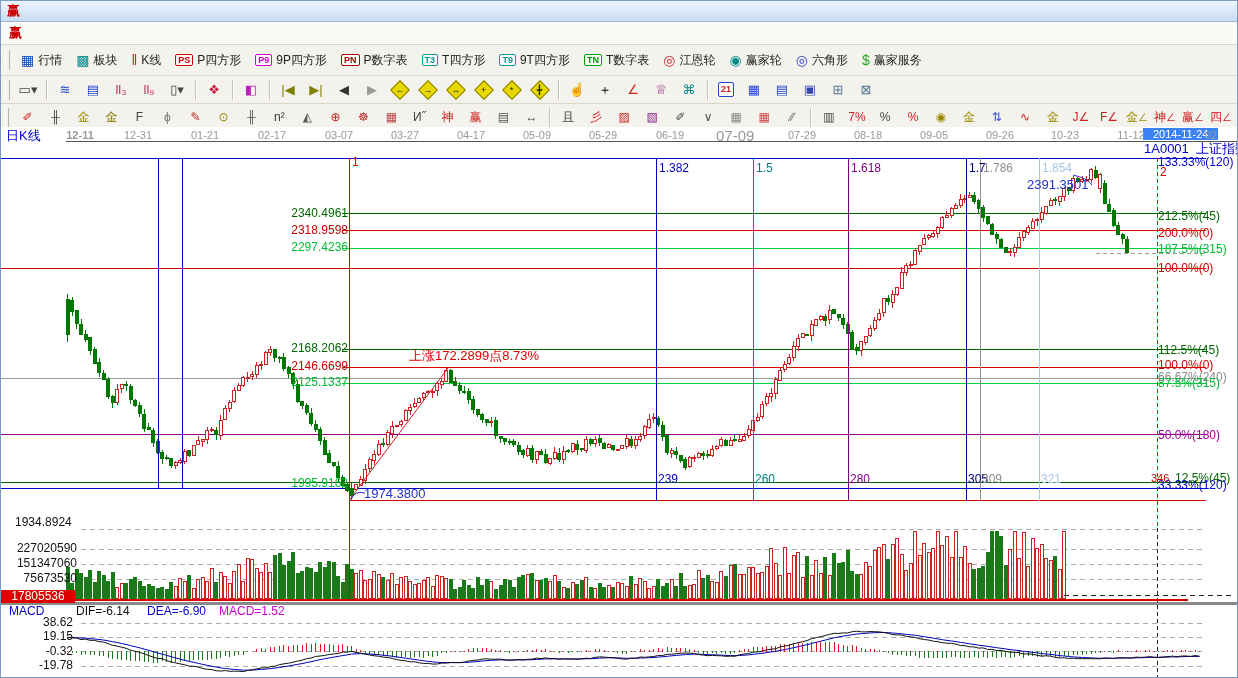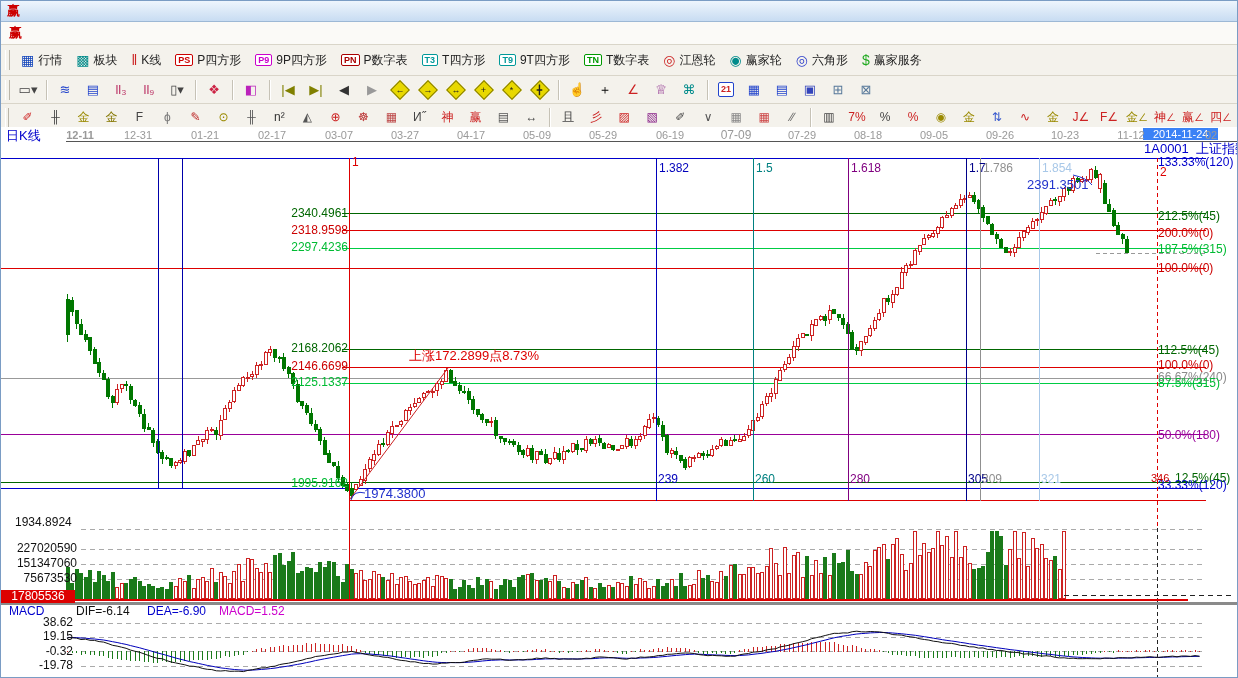--- a/index.html
+++ b/index.html
@@ -1365,21 +1365,21 @@
   <div class="lbl" style="left: 59px; top: 2px; color: rgb(153, 153, 153); font-size: 11px; width: 40px; text-align: center; font-weight: bold;">12-11</div>
       <div class="lbl" style="left: 117px; top: 2px; color: rgb(153, 153, 153); font-size: 11px; width: 40px; text-align: center;">12-31</div>
       <div class="lbl" style="left: 184px; top: 2px; color: rgb(153, 153, 153); font-size: 11px; width: 40px; text-align: center;">01-21</div>
       <div class="lbl" style="left: 251px; top: 2px; color: rgb(153, 153, 153); font-size: 11px; width: 40px; text-align: center;">02-17</div>
       <div class="lbl" style="left: 318px; top: 2px; color: rgb(153, 153, 153); font-size: 11px; width: 40px; text-align: center;">03-07</div>
       <div class="lbl" style="left: 384px; top: 2px; color: rgb(153, 153, 153); font-size: 11px; width: 40px; text-align: center;">03-27</div>
       <div class="lbl" style="left: 450px; top: 2px; color: rgb(153, 153, 153); font-size: 11px; width: 40px; text-align: center;">04-17</div>
       <div class="lbl" style="left: 516px; top: 2px; color: rgb(153, 153, 153); font-size: 11px; width: 40px; text-align: center;">05-09</div>
       <div class="lbl" style="left: 582px; top: 2px; color: rgb(153, 153, 153); font-size: 11px; width: 40px; text-align: center;">05-29</div>
       <div class="lbl" style="left: 649px; top: 2px; color: rgb(153, 153, 153); font-size: 11px; width: 40px; text-align: center;">06-19</div>
-      <div class="lbl" style="left: 715px; top: 2px; color: rgb(153, 153, 153); font-size: 12px; width: 40px; text-align: center;">07-09</div>
+      <div class="lbl" style="left: 715px; top: 2px; color: rgb(153, 153, 153); font-size: 15px; width: 40px; text-align: left;">07-09</div>
       <div class="lbl" style="left: 781px; top: 2px; color: rgb(153, 153, 153); font-size: 11px; width: 40px; text-align: center;">07-29</div>
       <div class="lbl" style="left: 847px; top: 2px; color: rgb(153, 153, 153); font-size: 11px; width: 40px; text-align: center;">08-18</div>
       <div class="lbl" style="left: 913px; top: 2px; color: rgb(153, 153, 153); font-size: 11px; width: 40px; text-align: center;">09-05</div>
       <div class="lbl" style="left: 979px; top: 2px; color: rgb(153, 153, 153); font-size: 11px; width: 40px; text-align: center;">09-26</div>
       <div class="lbl" style="left: 1044px; top: 2px; color: rgb(153, 153, 153); font-size: 11px; width: 40px; text-align: center;">10-23</div>
       <div class="lbl" style="left: 1110px; top: 2px; color: rgb(153, 153, 153); font-size: 11px; width: 40px; text-align: center;">11-12</div>
       <div class="lbl" style="left: 277px; top: 80px; color: rgb(0, 102, 0); width: 70px; text-align: right;">2340.4961</div>
       <div class="lbl" style="left: 277px; top: 97px; color: rgb(204, 0, 0); width: 70px; text-align: right;">2318.9598</div>
       <div class="lbl" style="left: 277px; top: 114px; color: rgb(0, 187, 51); width: 70px; text-align: right;">2297.4236</div>
       <div class="lbl" style="left: 277px; top: 215px; color: rgb(0, 102, 0); width: 70px; text-align: right;">2168.2062</div>

